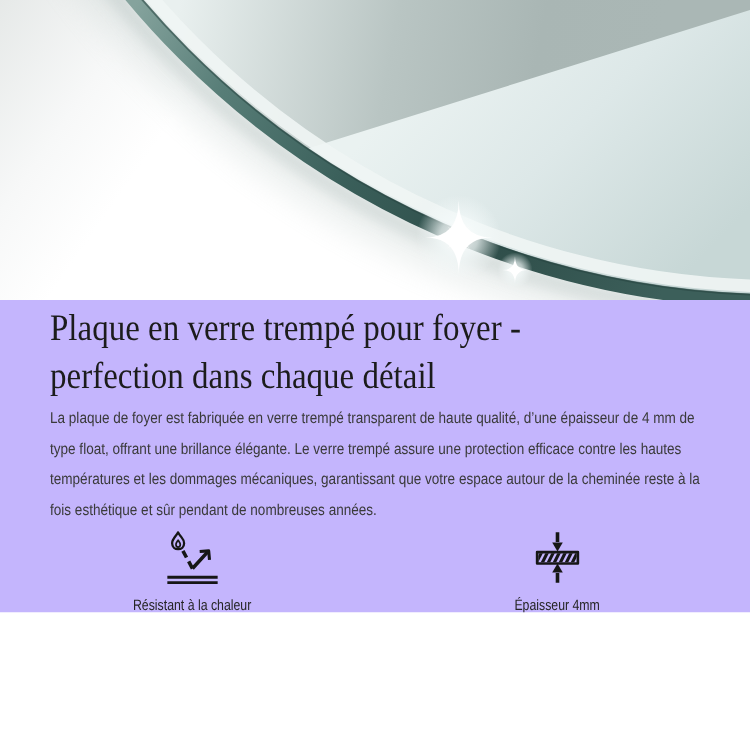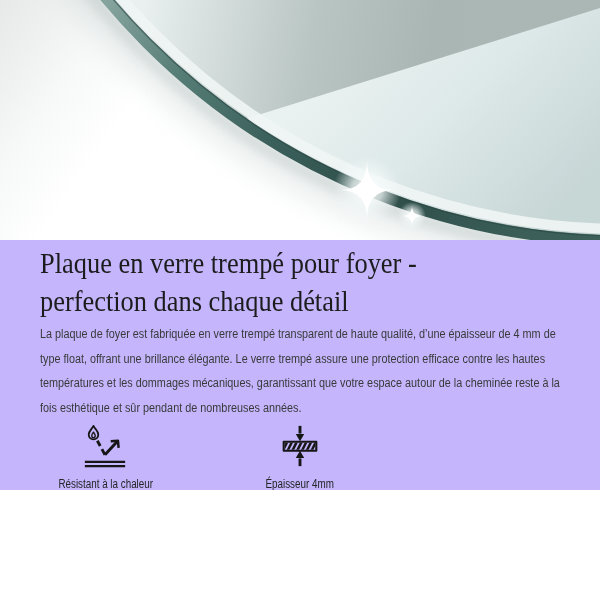--- a/index.html
+++ b/index.html
@@ -7,21 +7,21 @@
         font-family:"Liberation Sans", sans-serif;}
   .hero{width:600px;height:240px;}
   .hero svg{display:block;}
   .content{padding:0 40px;}
   h1.title{margin:0;padding-top:4px;font-family:"Liberation Serif", serif;font-weight:400;
            font-size:30px;line-height:38px;color:#1c1c1c;transform:scaleX(.88);
            transform-origin:left top;white-space:nowrap;}
   p.description{margin:2px 0 0 0;font-size:12.5px;line-height:24.5px;color:#3a3a3a;
                 width:600px;transform:scaleX(.867);transform-origin:left top;}
   .features{margin:2px 0 0 -32px;width:584px;display:grid;
-            grid-template-columns:1fr 1fr 1fr;row-gap:12px;}
+            grid-template-columns:1fr 1fr;row-gap:12px;}
   .feature{display:flex;flex-direction:column;align-items:center;}
   .icon-box{height:48px;display:flex;align-items:center;justify-content:center;margin-bottom:7px;}
   .label{font-size:12px;color:#242424;text-align:center;}
   .label span{display:inline-block;transform:scaleX(.82);transform-origin:center;}
   .ic{stroke:#161616;fill:none;stroke-linejoin:round;}
 </style>
 </head>
 <body>
 
 <div class="page">

